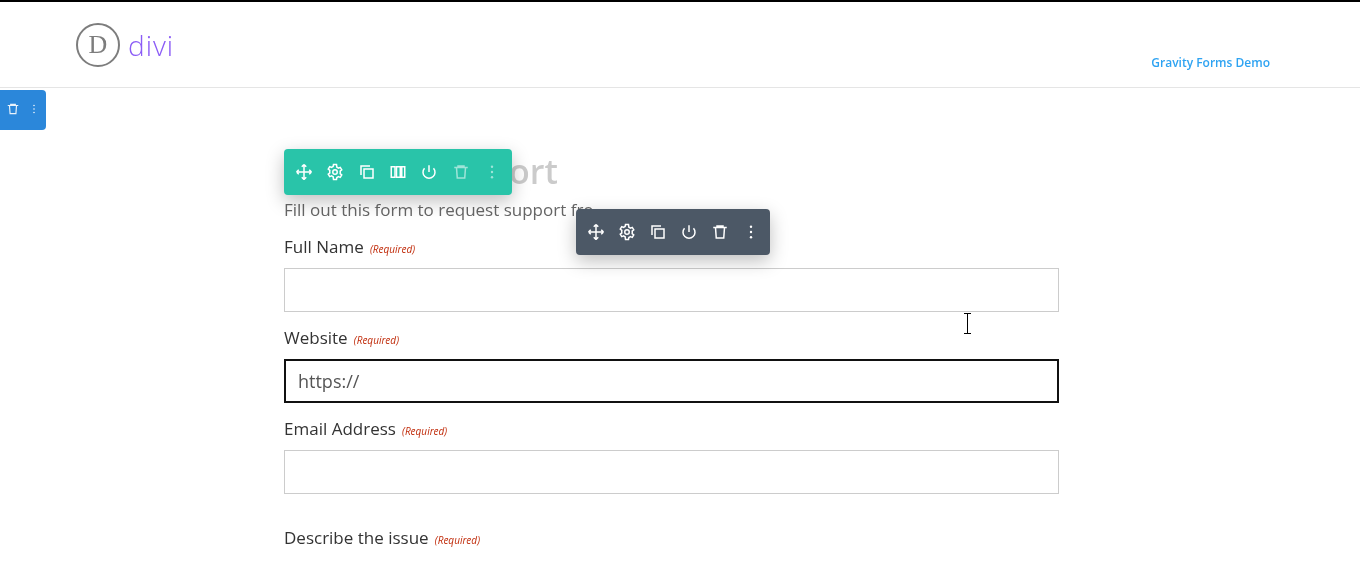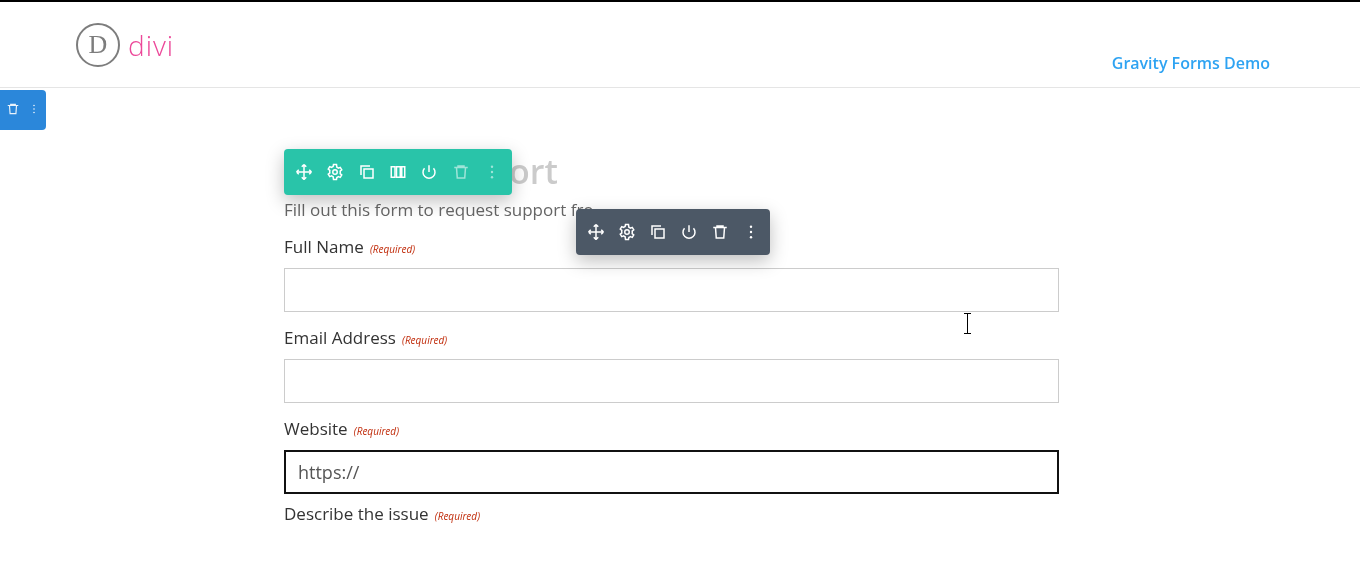--- a/index.html
+++ b/index.html
@@ -37,26 +37,26 @@
     align-items: center;
     justify-content: center;
     font-size: 26px;
     font-weight: 400;
     color: #7d7d7d;
     font-family: Georgia, serif;
   }
   .logo-text {
     font-size: 28px;
     letter-spacing: 1px;
-    color: #ec4899;
+    color: #8b5cf6;
     font-weight: 300;
   }
   .header-link {
     color: #2ea3f2;
-    font-size: 16px;
+    font-size: 12px;
     font-weight: 600;
     text-decoration: none;
     margin-top: 36px;
   }
 
   
   .side-tab {
     position: absolute;
     left: 0;
     top: 88px;
@@ -298,28 +298,28 @@
   <div class="page-title">Request Support</div>
   <div class="page-desc">Fill out this form to request support fro</div>
 
   <div class="field">
     <span class="field-label">Full Name</span>
     <span class="req">(Required)</span>
     <input class="text-input" type="text" value="" style="">
   </div>
 
   <div class="field">
+    <span class="field-label">Website</span>
+    <span class="req">(Required)</span>
+    <input class="text-input focused" type="text" value="https://" style="">
+  </div>
+
+  <div class="field">
     <span class="field-label">Email Address</span>
     <span class="req">(Required)</span>
     <input class="text-input" type="text" value="" style="">
   </div>
 
-  <div class="field">
-    <span class="field-label">Website</span>
-    <span class="req">(Required)</span>
-    <input class="text-input focused" type="text" value="https://" style="">
-  </div>
-
-  <div class="field" style="margin-top:8px">
+  <div class="field" style="margin-top:32px">
     <span class="field-label">Describe the issue</span>
     <span class="req">(Required)</span>
   </div>
 </div>
 
 </body></html>

